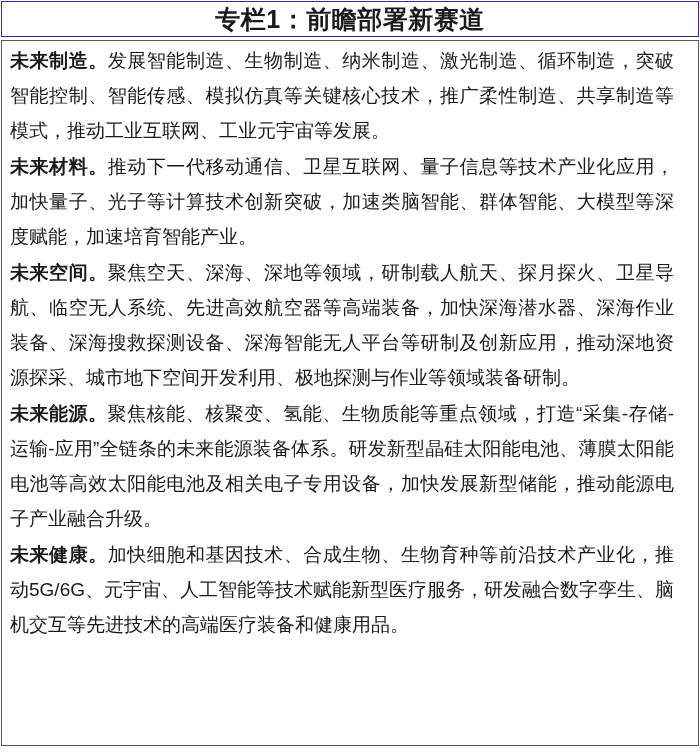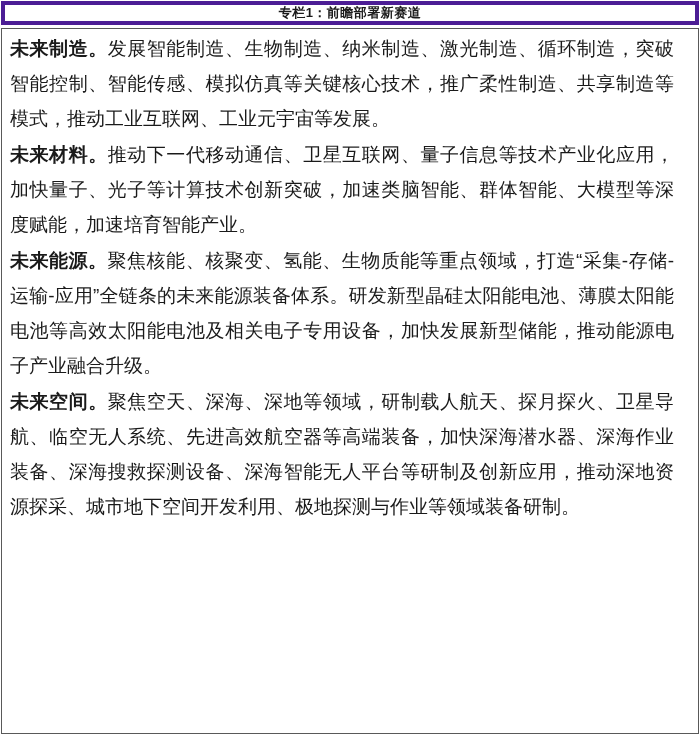--- a/index.html
+++ b/index.html
@@ -15,26 +15,26 @@
   }
   .page {
     width: 700px;
     height: 753px;
     box-sizing: border-box;
     padding: 1px 1px 0 1px;
     background: #ffffff;
   }
   .title-box {
     box-sizing: border-box;
-    border: 4px solid #4c1d95;
-    height: 24px;
+    border: 1px solid #4c1d95;
+    height: 36px;
     display: flex;
     align-items: center;
     justify-content: center;
-    font-size: 13px;
+    font-size: 25px;
     font-weight: bold;
     letter-spacing: 0.5px;
   }
   .gap {
     height: 3px;
   }
   .body-box {
     box-sizing: border-box;
     border: 1px solid #595959;
     height: 706px;
@@ -56,16 +56,17 @@
 <body>
 
 <div class="page">
   <div class="title-box">
     <span>专栏1：前瞻部署新赛道</span>
   </div>
   <div class="gap"></div>
   <div class="body-box">
     <p class="para"><b class="lead">未来制造。</b><span>发展智能制造、生物制造、纳米制造、激光制造、循环制造，突破智能控制、智能传感、模拟仿真等关键核心技术，推广柔性制造、共享制造等模式，推动工业互联网、工业元宇宙等发展。</span></p>
     <p class="para"><b class="lead">未来材料。</b><span>推动下一代移动通信、卫星互联网、量子信息等技术产业化应用，加快量子、光子等计算技术创新突破，加速类脑智能、群体智能、大模型等深度赋能，加速培育智能产业。</span></p>
+    <p class="para"><b class="lead">未来空间。</b><span>聚焦空天、深海、深地等领域，研制载人航天、探月探火、卫星导航、临空无人系统、先进高效航空器等高端装备，加快深海潜水器、深海作业装备、深海搜救探测设备、深海智能无人平台等研制及创新应用，推动深地资源探采、城市地下空间开发利用、极地探测与作业等领域装备研制。</span></p>
     <p class="para"><b class="lead">未来能源。</b><span>聚焦核能、核聚变、氢能、生物质能等重点领域，打造“采集-存储-运输-应用”全链条的未来能源装备体系。研发新型晶硅太阳能电池、薄膜太阳能电池等高效太阳能电池及相关电子专用设备，加快发展新型储能，推动能源电子产业融合升级。</span></p>
-    <p class="para"><b class="lead">未来空间。</b><span>聚焦空天、深海、深地等领域，研制载人航天、探月探火、卫星导航、临空无人系统、先进高效航空器等高端装备，加快深海潜水器、深海作业装备、深海搜救探测设备、深海智能无人平台等研制及创新应用，推动深地资源探采、城市地下空间开发利用、极地探测与作业等领域装备研制。</span></p>
+    <p class="para"><b class="lead">未来健康。</b><span>加快细胞和基因技术、合成生物、生物育种等前沿技术产业化，推动5G/6G、元宇宙、人工智能等技术赋能新型医疗服务，研发融合数字孪生、脑机交互等先进技术的高端医疗装备和健康用品。</span></p>
   </div>
 </div>
 
 </body></html>

